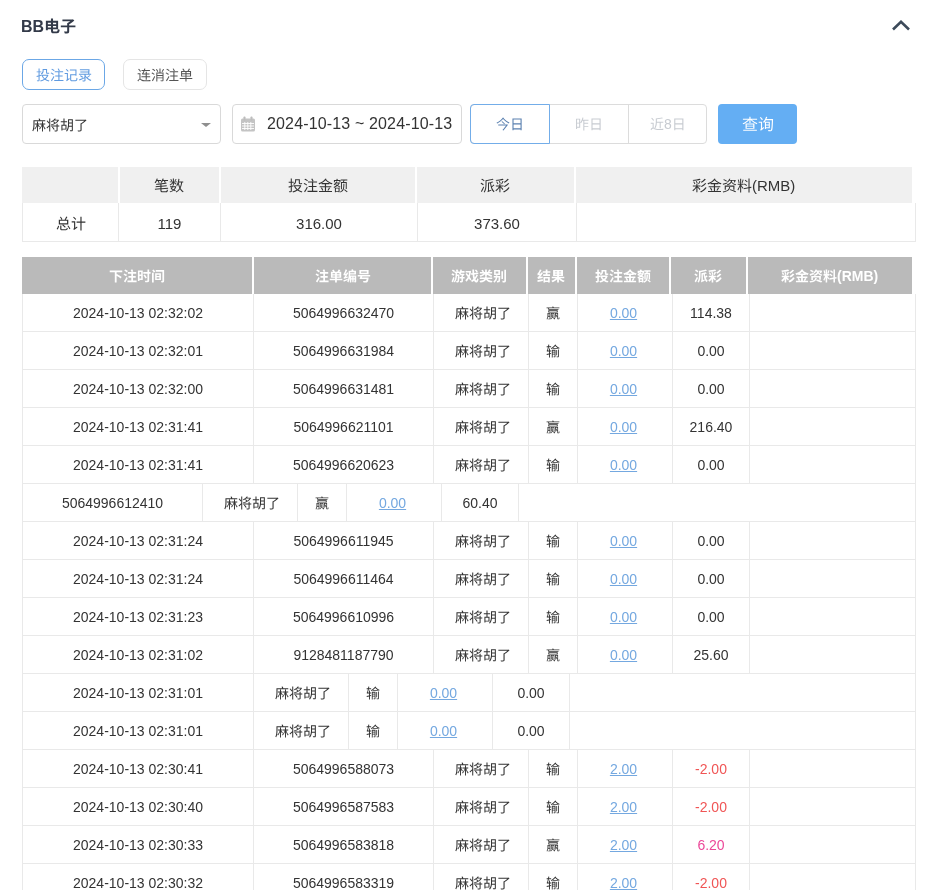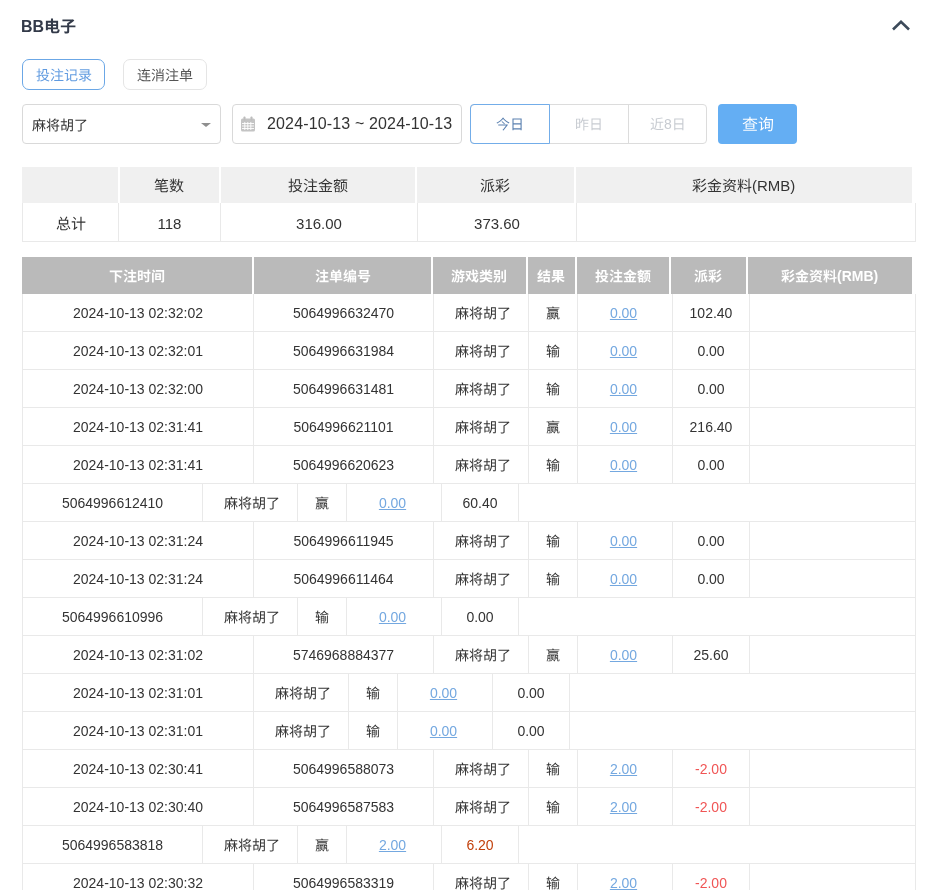--- a/index.html
+++ b/index.html
@@ -170,21 +170,21 @@
       </svg>
     </div>
   </div>
 <div class="abs" style="left:22px;top:203px;width:894px;height:39px;border:1px solid #e9e9e9;border-top:none;display:flex">
     <div class="cell" style="width:96px;height:100%;border-right:1px solid #e9e9e9;font-size:15px;color:#333;padding-top:3px">
       <svg class="cj " width="30.00" height="15" viewBox="0 0 2000 1000" fill="#333333" style="">
         <use href="#r25" x="0"></use>
         <use href="#r26" x="1000"></use>
       </svg>
     </div>
-    <div class="cell" style="width:102px;height:100%;border-right:1px solid #e9e9e9;font-size:15px;color:#333;padding-top:3px">118</div>
+    <div class="cell" style="width:102px;height:100%;border-right:1px solid #e9e9e9;font-size:15px;color:#333;padding-top:3px">119</div>
     <div class="cell" style="width:197px;height:100%;border-right:1px solid #e9e9e9;font-size:15px;color:#333;padding-top:3px">316.00</div>
     <div class="cell" style="width:159px;height:100%;border-right:1px solid #e9e9e9;font-size:15px;color:#333;padding-top:3px">373.60</div>
   </div>
 <div class="abs hrow" style="left:22px;top:257px">
     <div class="hcell cell" style="width:231px;height:37px">
       <svg class="cj " width="56.00" height="14" viewBox="0 0 4000 1000" fill="#ffffff" style="">
         <use href="#b2" x="0"></use>
         <use href="#b3" x="1000"></use>
         <use href="#b4" x="2000"></use>
         <use href="#b5" x="3000"></use>
@@ -249,21 +249,21 @@
         </svg>
       </div>
       <div class="cell" style="width:49px">
         <svg class="cj " width="14.00" height="14" viewBox="0 0 1000 1000" fill="#333333" style="">
           <use href="#r28" x="0"></use>
         </svg>
       </div>
       <div class="cell" style="width:95px;padding-right:3px">
         <span class="lk">0.00</span>
       </div>
-      <div class="cell" style="width:77px;color:#333">102.40</div>
+      <div class="cell" style="width:77px;color:#333">114.38</div>
       <div class="cell" style="width:165px"></div>
     </div>
     <div class="row">
       <div class="cell" style="width:231px">2024-10-13 02:32:01</div>
       <div class="cell" style="width:180px">5064996631984</div>
       <div class="cell" style="width:95px;padding-left:3px">
         <svg class="cj " width="56.00" height="14" viewBox="0 0 4000 1000" fill="#333333" style="">
           <use href="#r7" x="0"></use>
           <use href="#r8" x="1000"></use>
           <use href="#r9" x="2000"></use>
@@ -406,20 +406,21 @@
           <use href="#r27" x="0"></use>
         </svg>
       </div>
       <div class="cell" style="width:95px;padding-right:3px">
         <span class="lk">0.00</span>
       </div>
       <div class="cell" style="width:77px;color:#333">0.00</div>
       <div class="cell" style="width:165px"></div>
     </div>
     <div class="row">
+      <div class="cell" style="width:231px">2024-10-13 02:31:23</div>
       <div class="cell" style="width:180px">5064996610996</div>
       <div class="cell" style="width:95px;padding-left:3px">
         <svg class="cj " width="56.00" height="14" viewBox="0 0 4000 1000" fill="#333333" style="">
           <use href="#r7" x="0"></use>
           <use href="#r8" x="1000"></use>
           <use href="#r9" x="2000"></use>
           <use href="#r10" x="3000"></use>
         </svg>
       </div>
       <div class="cell" style="width:49px">
@@ -428,21 +429,21 @@
         </svg>
       </div>
       <div class="cell" style="width:95px;padding-right:3px">
         <span class="lk">0.00</span>
       </div>
       <div class="cell" style="width:77px;color:#333">0.00</div>
       <div class="cell" style="width:165px"></div>
     </div>
     <div class="row">
       <div class="cell" style="width:231px">2024-10-13 02:31:02</div>
-      <div class="cell" style="width:180px">5746968884377</div>
+      <div class="cell" style="width:180px">9128481187790</div>
       <div class="cell" style="width:95px;padding-left:3px">
         <svg class="cj " width="56.00" height="14" viewBox="0 0 4000 1000" fill="#333333" style="">
           <use href="#r7" x="0"></use>
           <use href="#r8" x="1000"></use>
           <use href="#r9" x="2000"></use>
           <use href="#r10" x="3000"></use>
         </svg>
       </div>
       <div class="cell" style="width:49px">
         <svg class="cj " width="14.00" height="14" viewBox="0 0 1000 1000" fill="#333333" style="">
@@ -535,38 +536,39 @@
           <use href="#r27" x="0"></use>
         </svg>
       </div>
       <div class="cell" style="width:95px;padding-right:3px">
         <span class="lk">2.00</span>
       </div>
       <div class="cell" style="width:77px;color:#f05555">-2.00</div>
       <div class="cell" style="width:165px"></div>
     </div>
     <div class="row">
+      <div class="cell" style="width:231px">2024-10-13 02:30:33</div>
       <div class="cell" style="width:180px">5064996583818</div>
       <div class="cell" style="width:95px;padding-left:3px">
         <svg class="cj " width="56.00" height="14" viewBox="0 0 4000 1000" fill="#333333" style="">
           <use href="#r7" x="0"></use>
           <use href="#r8" x="1000"></use>
           <use href="#r9" x="2000"></use>
           <use href="#r10" x="3000"></use>
         </svg>
       </div>
       <div class="cell" style="width:49px">
         <svg class="cj " width="14.00" height="14" viewBox="0 0 1000 1000" fill="#333333" style="">
           <use href="#r28" x="0"></use>
         </svg>
       </div>
       <div class="cell" style="width:95px;padding-right:3px">
         <span class="lk">2.00</span>
       </div>
-      <div class="cell" style="width:77px;color:#c2410c">6.20</div>
+      <div class="cell" style="width:77px;color:#ec4899">6.20</div>
       <div class="cell" style="width:165px"></div>
     </div>
     <div class="row">
       <div class="cell" style="width:231px">2024-10-13 02:30:32</div>
       <div class="cell" style="width:180px">5064996583319</div>
       <div class="cell" style="width:95px;padding-left:3px">
         <svg class="cj " width="56.00" height="14" viewBox="0 0 4000 1000" fill="#333333" style="">
           <use href="#r7" x="0"></use>
           <use href="#r8" x="1000"></use>
           <use href="#r9" x="2000"></use>

